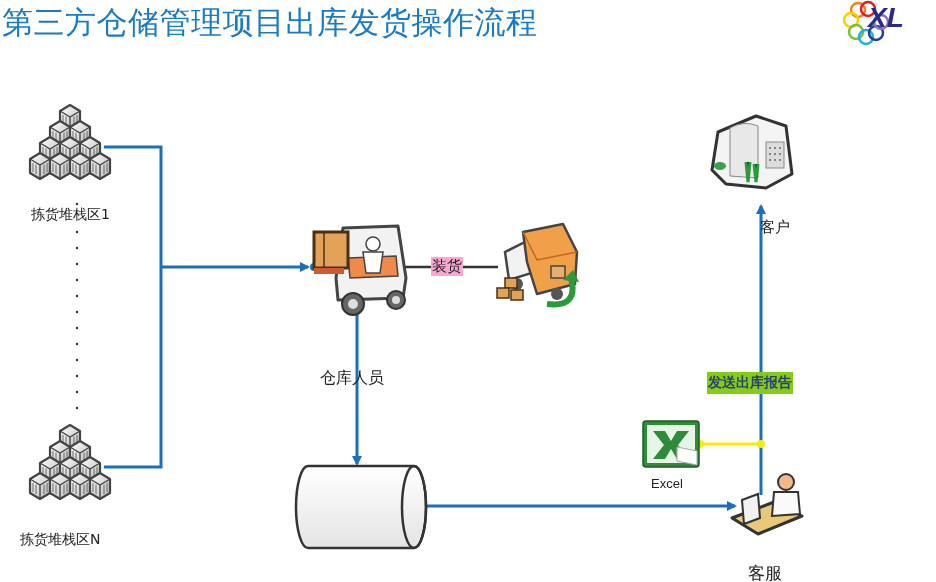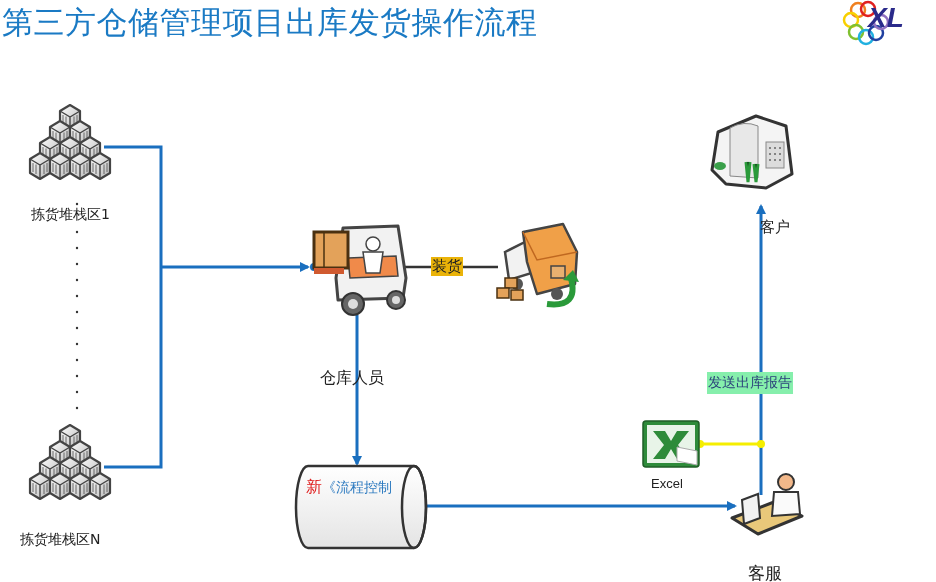--- a/index.html
+++ b/index.html
@@ -186,21 +186,20 @@
         <circle cx="74" cy="48" r="1"></circle>
       </g>
     <path d="M40,50 L42,70 L44,50 M48,52 L50,70 L52,52" stroke="#2a9a3a" stroke-width="3"></path>
     <ellipse cx="14" cy="54" rx="6" ry="4" fill="#3aa04a"></ellipse>
   </g>
 </svg>
 
 <div class="lbl" style="left:31px; top:206px;">拣货堆栈区1</div>
 <div class="lbl" style="left:20px; top:531px;">拣货堆栈区N</div>
 <div class="lbl" style="left:320px; top:340px; font-size:16px;margin-top:28px;">仓库人员</div>
-<div class="lbl lbl-serif" style="left:431px; top:257px; font-size:15px; background:#eab308; padding:0 1px;">装货</div>
-<div class="lbl lbl-serif" style="left:707px; top:372px; color:#2a3f7a; background:#86efac; padding:2px 1px;">发送出库报告</div>
+<div class="lbl lbl-serif" style="left:431px; top:257px; font-size:15px; background:#f9a8d4; padding:0 1px;">装货</div>
+<div class="lbl lbl-serif" style="left:707px; top:372px; color:#2a3f7a; background:#84cc16; padding:2px 1px;font-weight:bold;">发送出库报告</div>
 <div class="lbl" style="left:651px; top:476px; font-family:Liberation Sans, sans-serif; font-size:13px;">Excel</div>
 <div class="lbl" style="left:748px; top:562px; font-size:17px;">客服</div>
 <div class="lbl" style="left:760px; top:218px; font-size:15px;">客户</div>
 
 <div class="drum-text">
-  <div><span class="red">新</span><span class="blue">《流程控制</span></div>
 </div>
 
 </body></html>

